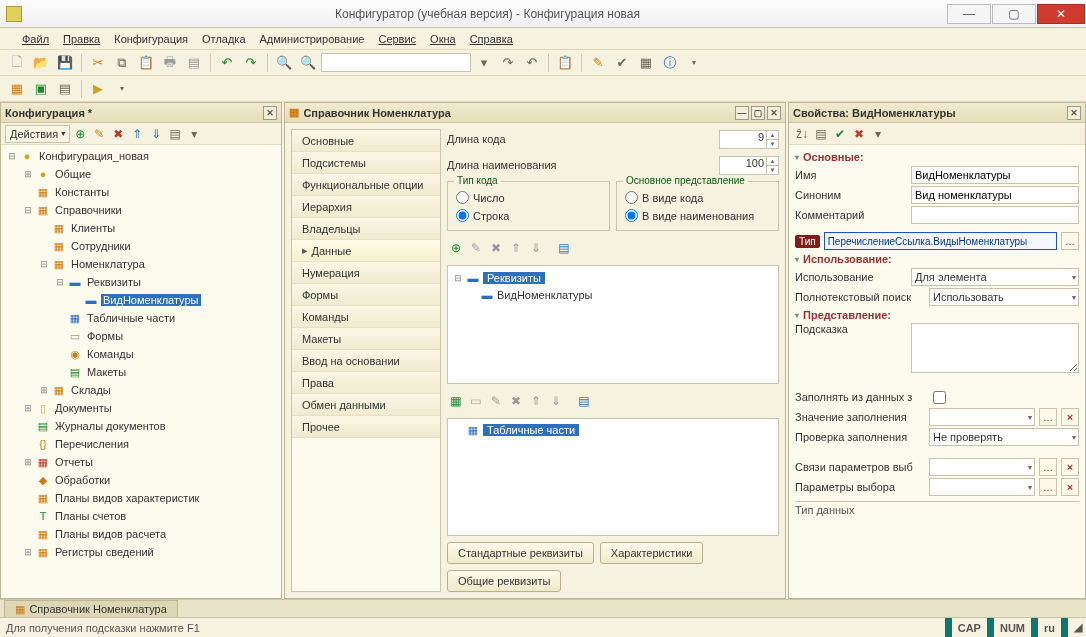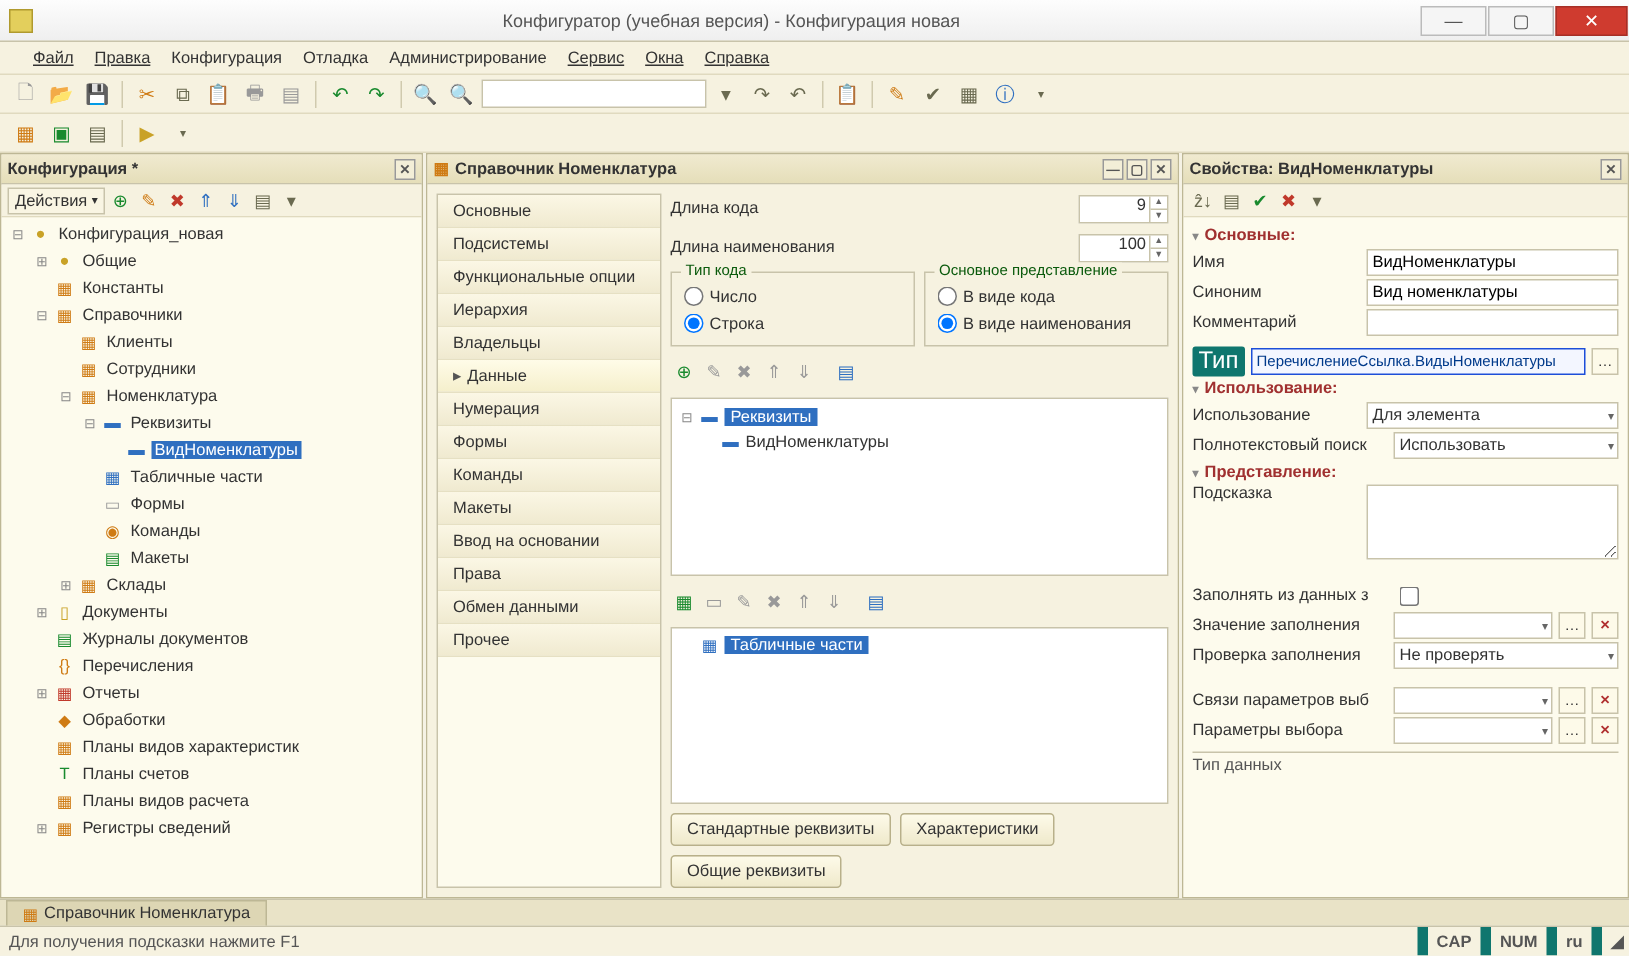--- a/index.html
+++ b/index.html
@@ -74,21 +74,21 @@
 
   
   .props-body { flex:1; overflow:auto; background:#fdfbed; padding:4px 6px;}
   .prop-section { color:#a03030; font-weight:bold; padding:2px 0; display:flex; align-items:center; gap:4px;}
   .prop-section::before { content:"▾"; color:#888; font-size:8px;}
   .prop-row { display:flex; align-items:center; min-height:20px; gap:4px;}
   .prop-row label { width:112px; white-space:nowrap; overflow:hidden; text-overflow:ellipsis;}
   .prop-input { flex:1; height:18px; border:1px solid #c8c3aa; background:#fff; padding:0 3px; font-size:11px;}
   .prop-dd { flex:1; height:18px; border:1px solid #c8c3aa; background:#fff; display:flex; align-items:center; padding-left:3px; position:relative;}
   .prop-dd::after { content:"▾"; position:absolute; right:2px; font-size:8px; color:#666;}
-  .type-row .chip{ background:#0f766e; color:#fff; padding:1px 4px; border-radius:2px; font-size:16px;}
+  .type-row .chip{ background:#7f1d1d; color:#fff; padding:1px 4px; border-radius:2px; font-size:10px;}
   .type-field { flex:1; height:18px; border:1px solid #1d4ed8; background:#f3f6ff; color:#003a8b; display:flex; align-items:center; padding:0 3px; font-size:10px;}
   .dots-btn { width:18px; height:18px; border:1px solid #c8c3aa; background:#fdfae9; display:flex; align-items:center; justify-content:center; font-size:10px;}
   .x-btn { width:18px; height:18px; border:1px solid #c8c3aa; background:#fdfae9; display:flex; align-items:center; justify-content:center; color:#b03030; font-weight:bold;}
   .textarea { flex:1; height:50px; border:1px solid #c8c3aa; background:#fff;}
   .checkbox { width:13px; height:13px; }
 
   
   .doc-tabs { height:18px; background:#e9e3c7; border-top:1px solid #c8c3aa; display:flex; align-items:flex-end; padding-left:4px;}
   .doc-tab { height:17px; padding:0 10px; border:1px solid #bdb795; border-bottom:none; background:#ddd6b4; display:flex; align-items:center; font-size:11px;}
   

